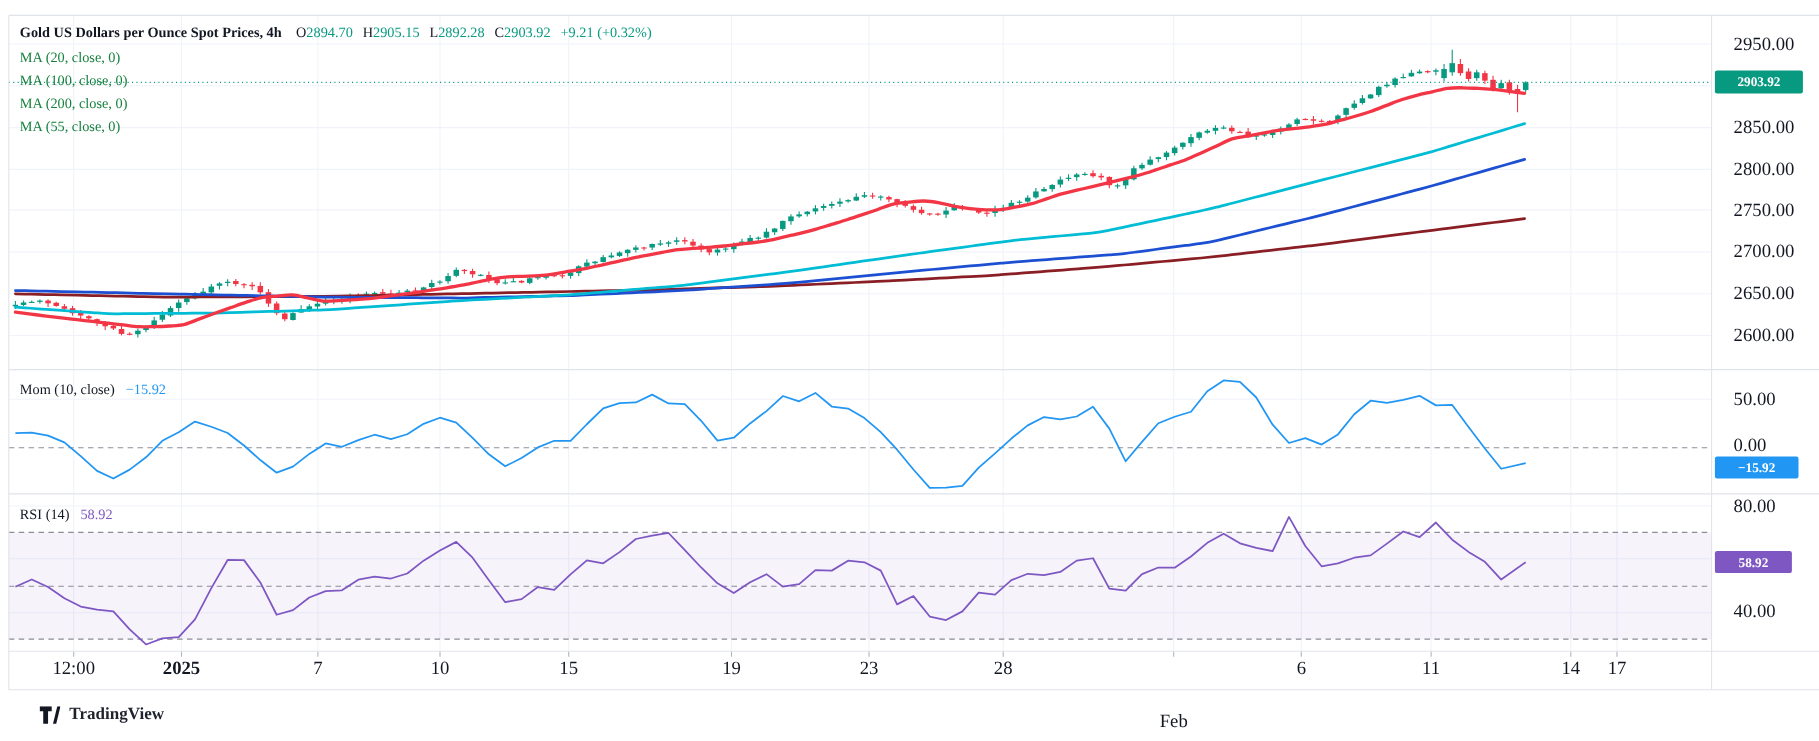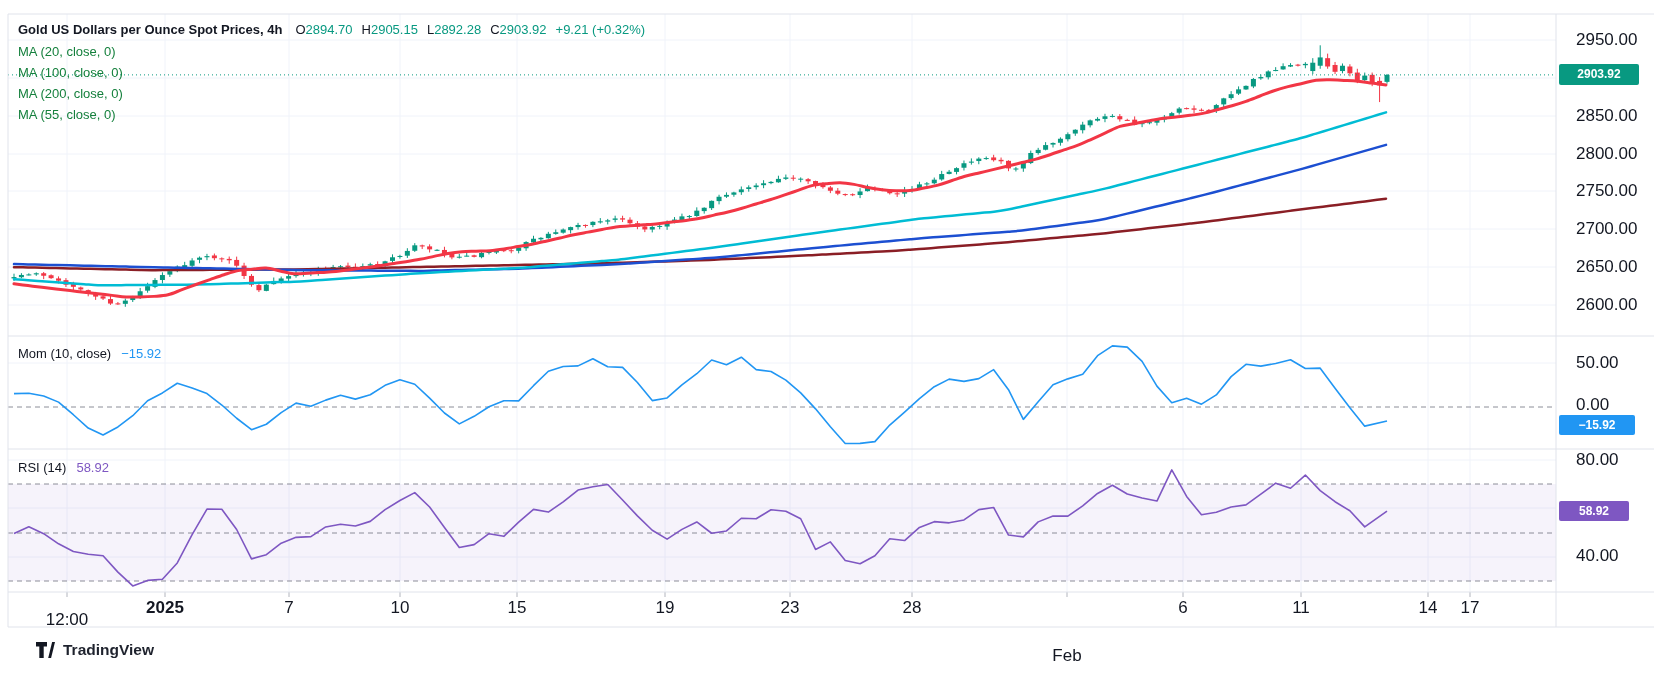--- a/index.html
+++ b/index.html
@@ -1,17 +1,17 @@
 <!DOCTYPE html>
 <html><head>
 <meta charset="utf-8">
 <style>
   html,body{margin:0;padding:0;background:#fff;}
   .chart{position:relative;width:1654px;height:674px;background:#ffffff;
-         font-family:Liberation Sans, sans-serif;overflow:hidden;}
+         font-family:Liberation Serif, serif;overflow:hidden;}
   #chart-svg{position:absolute;left:0;top:0;}
   .hdr{position:absolute;left:18px;top:22px;display:flex;align-items:baseline;gap:9px;
        font-size:13px;color:#131722;white-space:nowrap;z-index:5;}
   .hdr .title{font-weight:700;margin-right:4px;}
   .fld b{font-weight:400;color:#131722;}
   .fld span{color:#089981;}
   .chg{color:#089981;}
   .ma-row{position:absolute;left:18px;font-size:13px;color:#15803d;z-index:5;}
   .ind-row{position:absolute;left:18px;font-size:13px;color:#131722;z-index:5;white-space:nowrap;}
   .ind-row .val{margin-left:10px;font-weight:400;}
@@ -508,21 +508,21 @@
     <div class="axis-lbl" style="left: 1576px; top: 108px;">2850.00</div>
     <div class="axis-lbl" style="left: 1576px; top: 146px;">2800.00</div>
     <div class="axis-lbl" style="left: 1576px; top: 183px;">2750.00</div>
     <div class="axis-lbl" style="left: 1576px; top: 221px;">2700.00</div>
     <div class="axis-lbl" style="left: 1576px; top: 259px;">2650.00</div>
     <div class="axis-lbl" style="left: 1576px; top: 297px;">2600.00</div>
     <div class="axis-lbl" style="left: 1576px; top: 355px;">50.00</div>
     <div class="axis-lbl" style="left: 1576px; top: 397px;">0.00</div>
     <div class="axis-lbl" style="left: 1576px; top: 452px; text-align: center;">80.00</div>
     <div class="axis-lbl" style="left: 1576px; top: 548px;">40.00</div>
-    <div class="axis-lbl time-lbl" style="left: 67px; top: 600px; margin-top: 12px;">12:00</div>
+    <div class="axis-lbl time-lbl" style="left: 67px; top: 600px;">12:00</div>
     <div class="axis-lbl time-lbl bold" style="left: 165px; top: 600px;">2025</div>
     <div class="axis-lbl time-lbl" style="left: 289px; top: 600px;">7</div>
     <div class="axis-lbl time-lbl" style="left: 400px; top: 600px; text-align: center;">10</div>
     <div class="axis-lbl time-lbl" style="left: 517px; top: 600px;">15</div>
     <div class="axis-lbl time-lbl" style="left: 665px; top: 600px;">19</div>
     <div class="axis-lbl time-lbl" style="left: 790px; top: 600px;">23</div>
     <div class="axis-lbl time-lbl" style="left: 912px; top: 600px;">28</div>
     <div class="axis-lbl time-lbl" style="left: 1067px; top: 600px; margin-top: 48px;">Feb</div>
     <div class="axis-lbl time-lbl" style="left: 1183px; top: 600px;">6</div>
     <div class="axis-lbl time-lbl" style="left: 1301px; top: 600px;">11</div>

